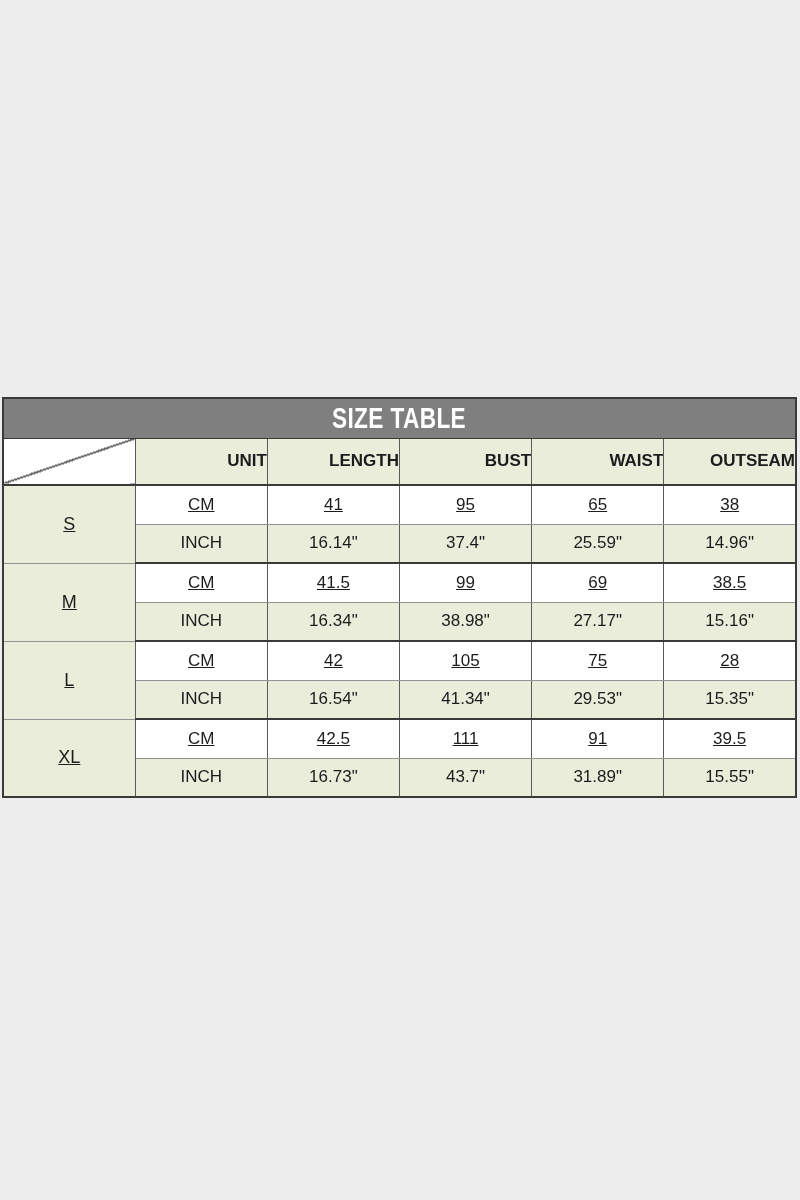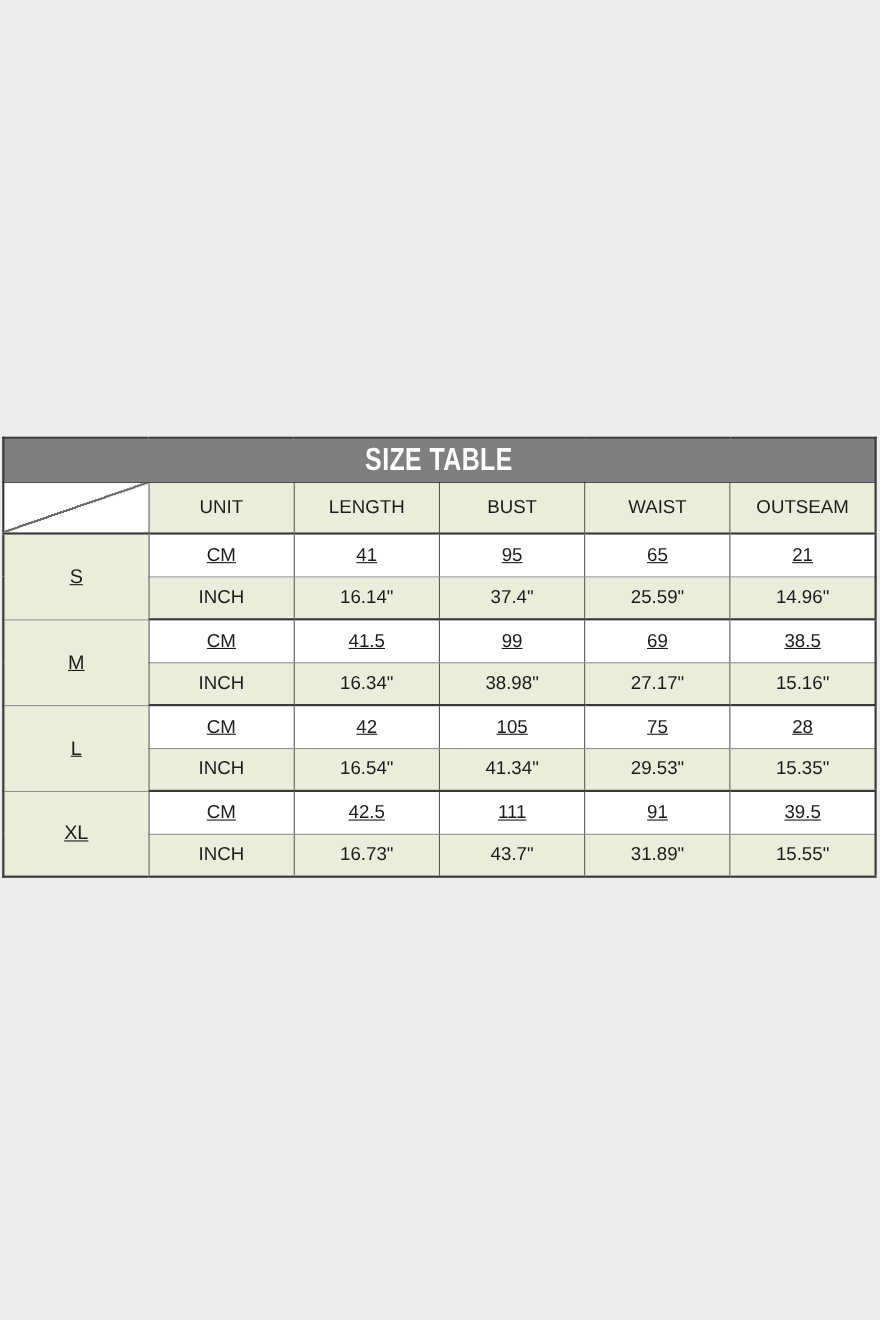--- a/index.html
+++ b/index.html
@@ -57,21 +57,22 @@
     font-weight: bold;
     letter-spacing: 0.5px;
     transform: scaleX(0.78);
     white-space: nowrap;
   }
   
   tr.header-row { height: 47px; }
   tr.header-row th {
     background: var(--green-bg);
     border-bottom: 2px solid var(--border-dark);
-    font-weight: normal;
+    font-weight: bold;
+    text-align: right;
   }
   td.diagonal-cell {
     background-color: var(--white-bg);
     background-image: linear-gradient(to bottom right,
       transparent calc(50% - 1px),
       #666666 calc(50% - 1px),
       #666666 calc(50% + 1px),
       transparent calc(50% + 1px));
     border-bottom: 2px solid var(--border-dark);
   }
@@ -113,21 +114,21 @@
         <th>WAIST</th>
         <th>OUTSEAM</th>
       </tr>
 
       <tr class="row-cm">
         <td class="size-label" rowspan="2">S</td>
         <td>CM</td>
         <td>41</td>
         <td>95</td>
         <td>65</td>
-        <td>21</td>
+        <td>38</td>
       </tr>
       <tr class="row-inch">
         <td>INCH</td>
         <td>16.14"</td>
         <td>37.4"</td>
         <td>25.59"</td>
         <td>14.96"</td>
       </tr>
 
       <tr class="row-cm">

